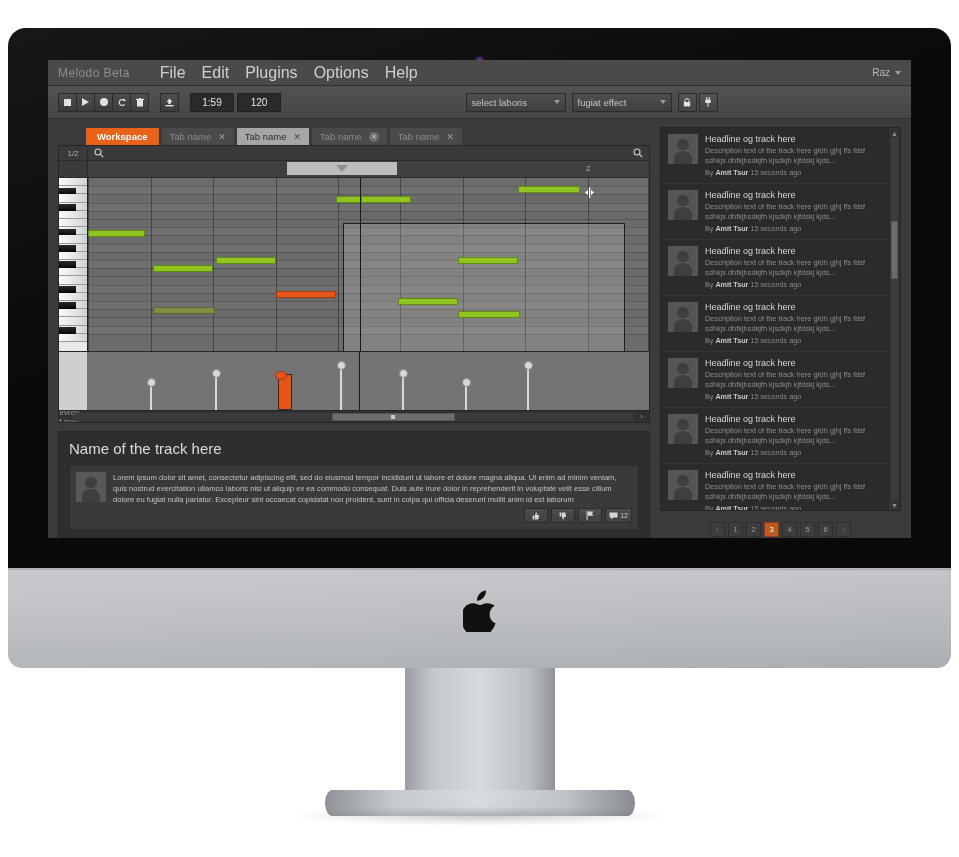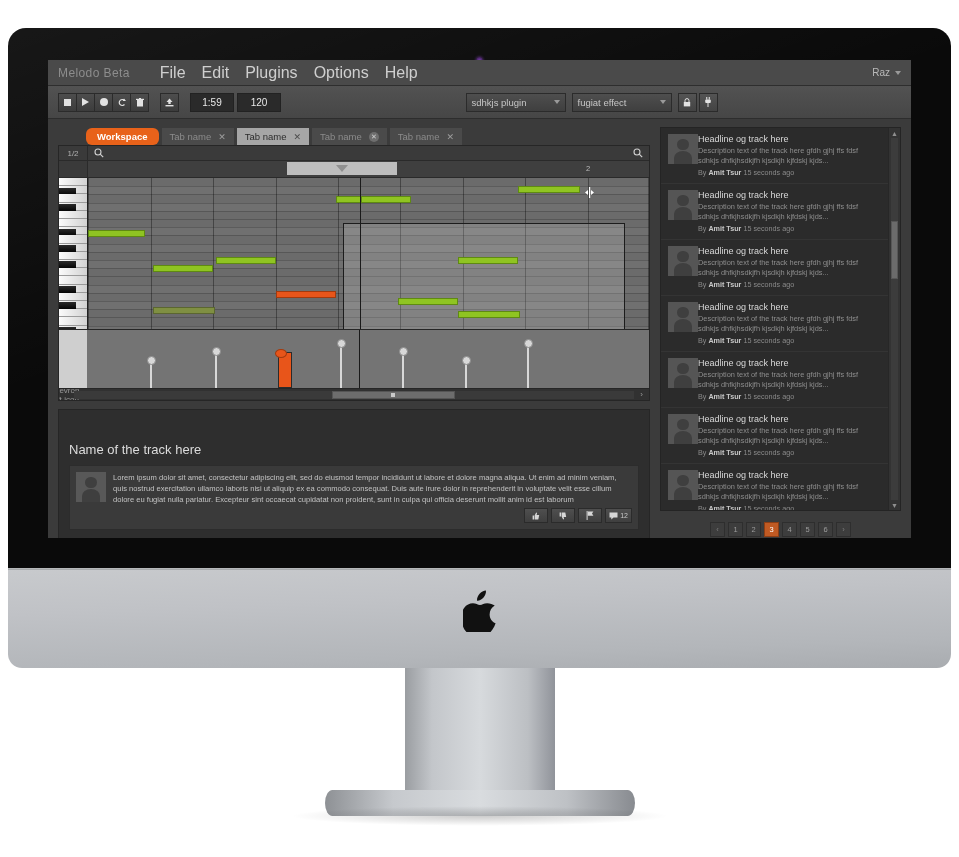--- a/index.html
+++ b/index.html
@@ -73,21 +73,21 @@
 
   
   .body-row{display:flex;height:421px;background:#3b3b3b;padding:8px 10px 0 10px;box-sizing:border-box;gap:10px;}
   .left-col{width:592px;display:flex;flex-direction:column;}
   .right-col{flex:1;display:flex;flex-direction:column;}
 
   
   .tabbar{display:flex;align-items:flex-end;height:18px;margin-left:28px;}
   .tab{height:17px;padding:0 8px;display:flex;align-items:center;gap:7px;font-size:9.5px;
     margin-right:3px;cursor:pointer;color:#b7b7b7;background:#4a4a4a;}
-  .tab.active-orange{background:#e8621a;color:#fff;font-weight:bold;padding:0 11px;border-radius:6px;}
+  .tab.active-orange{background:#e8621a;color:#fff;font-weight:bold;padding:0 11px;}
   .tab.active-light{background:#a6a6a6;color:#2c2c2c;}
   .tab .x{font-size:9px;color:#9d9d9d;}
   .tab.active-light .x{color:#4c4c4c;}
   .tab .xc{width:10px;height:10px;border-radius:50%;background:#6e6e6e;color:#d0d0d0;
     font-size:7px;display:flex;align-items:center;justify-content:center;}
   .tab.dim{color:#8b8b8b;}
 
   
   .roll{flex:1;background:#2f2f2f;border:1px solid #262626;display:flex;flex-direction:column;overflow:hidden;}
   .roll-top{height:14px;display:flex;background:#3a3a3a;border-bottom:1px solid #2a2a2a;}
@@ -127,36 +127,36 @@
   .vdot.sel{background:#e8551a;border-color:#a33a0e;}
   .hscroll{height:11px;display:flex;align-items:center;background:#313131;border-top:1px solid #262626;padding:0 2px;}
   .hs-arrow{width:11px;height:9px;color:#9a9a9a;font-size:8px;display:flex;align-items:center;justify-content:center;cursor:pointer;}
   .hs-track{flex:1;height:8px;background:#3a3a3a;position:relative;margin:0 2px;}
   .hs-thumb{position:absolute;height:8px;background:#6d6d6d;border:1px solid #555;box-sizing:border-box;
     display:flex;align-items:center;justify-content:center;cursor:pointer;}
   .hs-grip{width:4px;height:4px;background:#c9c9c9;}
 
   
   .trackinfo{margin-top:8px;background:#2e2e2e;border:1px solid #262626;padding:8px 10px 9px 10px;}
-  .track-title{font-size:13px;color:#dcdcdc;margin-bottom:2px;margin-top:24px;}
+  .track-title{font-size:15px;color:#dcdcdc;margin-bottom:2px;}
   .track-sub{font-size:8.5px;color:#9a9a9a;}
   .track-sub b{color:#cecece;}
   .comment{margin-top:8px;background:#3a3a3a;border:1px solid #2c2c2c;display:flex;padding:6px;gap:7px;}
   .c-av{width:30px;height:30px;background:#585858;flex:0 0 30px;position:relative;overflow:hidden;}
   .c-body{flex:1;}
   .c-text{font-size:7.6px;line-height:1.45;color:#c3c3c3;}
   .c-actions{display:flex;justify-content:flex-end;gap:3px;margin-top:3px;}
   .c-btn{height:13px;min-width:16px;padding:0 3px;background:linear-gradient(180deg,#4f4f4f,#3f3f3f);
     border:1px solid #2b2b2b;display:flex;align-items:center;justify-content:center;gap:2px;cursor:pointer;}
   .c-count{font-size:7px;color:#c9c9c9;}
 
   
   .side{flex:1;background:#2b2b2b;border:1px solid #242424;display:flex;overflow:hidden;}
   .side-list{flex:1;overflow:hidden;}
-  .s-item{display:flex;padding:6px 7px;border-bottom:1px solid #343434;cursor:pointer;}
+  .s-item{display:flex;gap:7px;padding:6px 7px;border-bottom:1px solid #343434;cursor:pointer;}
   .s-av{width:30px;height:30px;flex:0 0 30px;background:#555;position:relative;overflow:hidden;}
   .s-txt{flex:1;min-width:0;}
   .s-head{font-size:9px;color:#d8d8d8;margin-bottom:2px;}
   .s-desc{font-size:7.4px;line-height:1.35;color:#8e8e8e;}
   .s-by{font-size:7.2px;color:#8a8a8a;margin-top:2px;}
   .s-by b{color:#c8c8c8;}
   .vscroll{width:11px;background:#333;display:flex;flex-direction:column;align-items:center;
     border-left:1px solid #272727;}
   .vs-arrow{width:11px;height:10px;color:#8f8f8f;font-size:7px;display:flex;align-items:center;justify-content:center;cursor:pointer;}
   .vs-track{flex:1;width:7px;background:#3c3c3c;position:relative;}
@@ -238,21 +238,21 @@
             <rect x="0.5" y="7" width="8" height="1.4" fill="#e2e2e2"></rect>
           </svg>
       </div>
       <div class="gap"></div>
       <div class="lcd">1:59</div>
       <div class="lcd">120</div>
 
       <div class="tb-spacer"></div>
 
       <div class="sel">
-        <span>sdhkjs plugin</span>
+        <span>select laboris</span>
         <span class="caret"></span>
       </div>
       <div class="sel">
         <span>fugiat effect</span>
         <span class="caret"></span>
       </div>
       <div class="iconbtn">
         <svg width="8" height="9" viewBox="0 0 8 9">
             <path d="M2 4V2.6a2 2 0 0 1 4 0V4" stroke="#e2e2e2" stroke-width="1" fill="none"></path>
             <rect x="0.8" y="4" width="6.4" height="4.4" fill="#e2e2e2"></rect>

